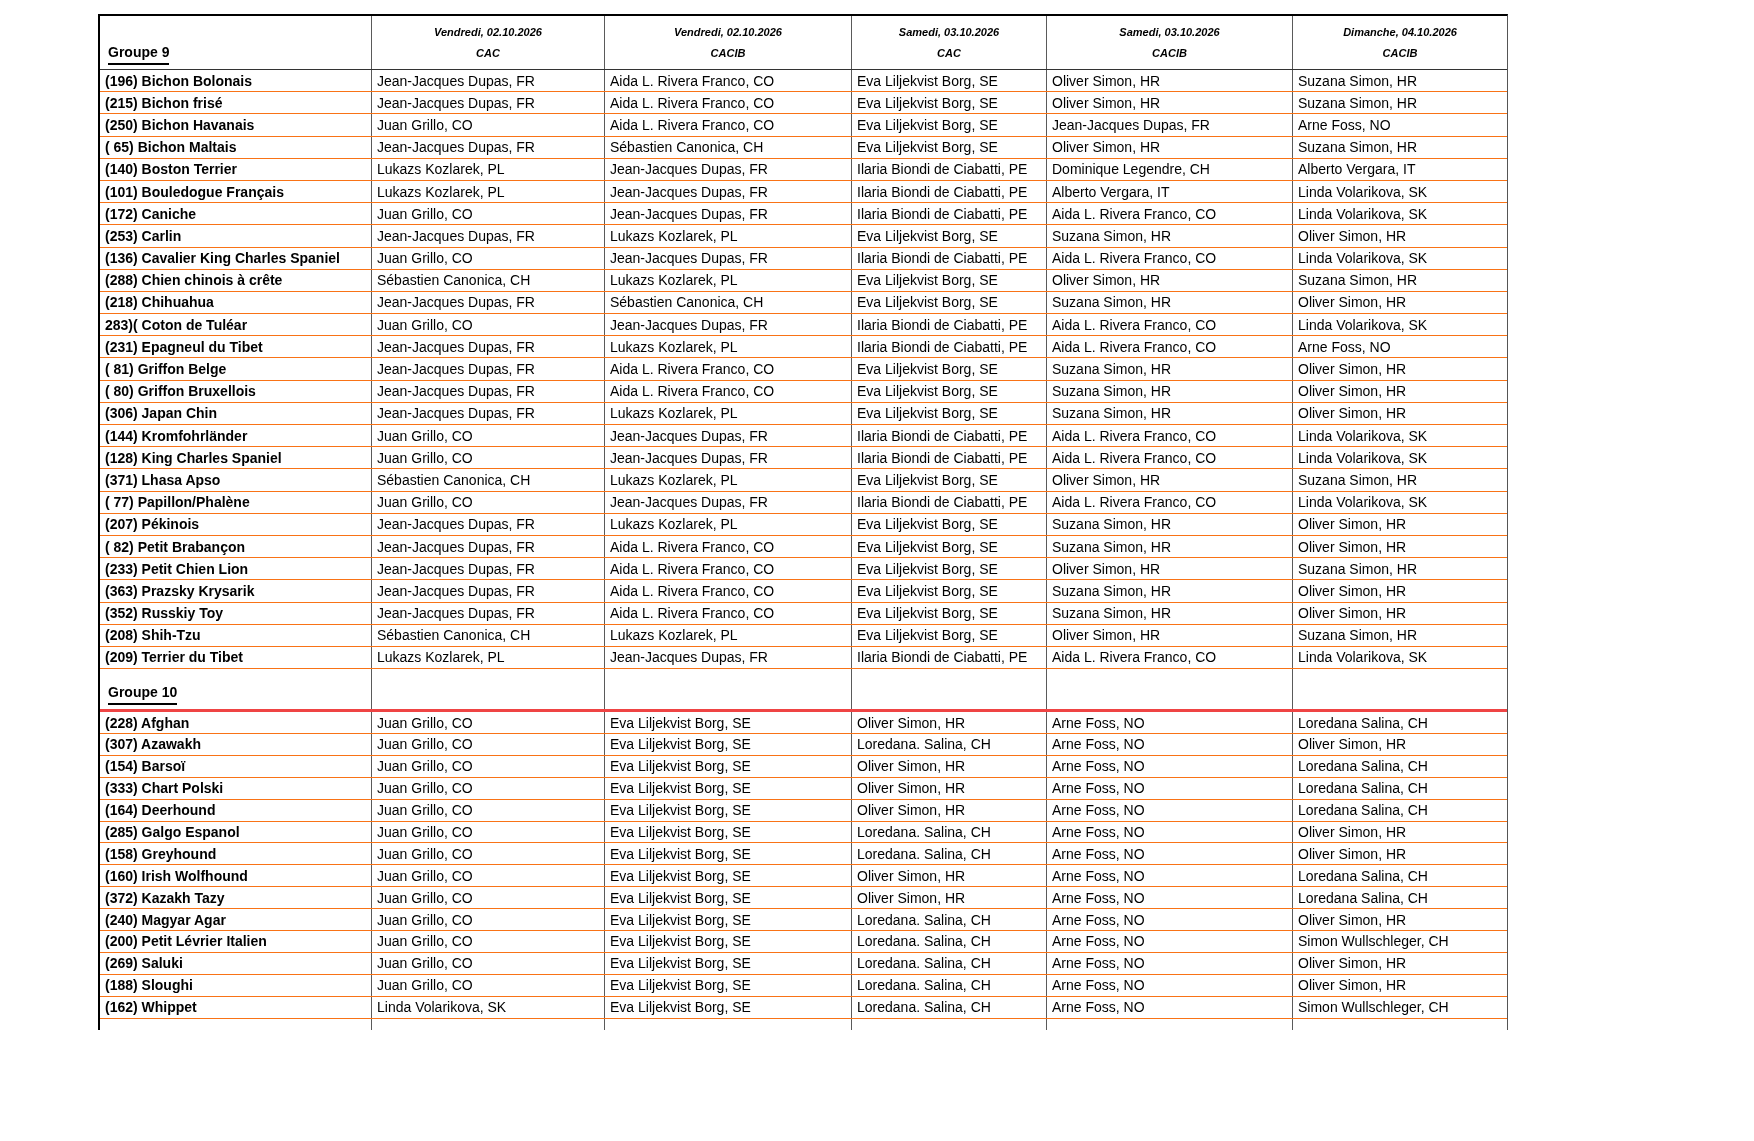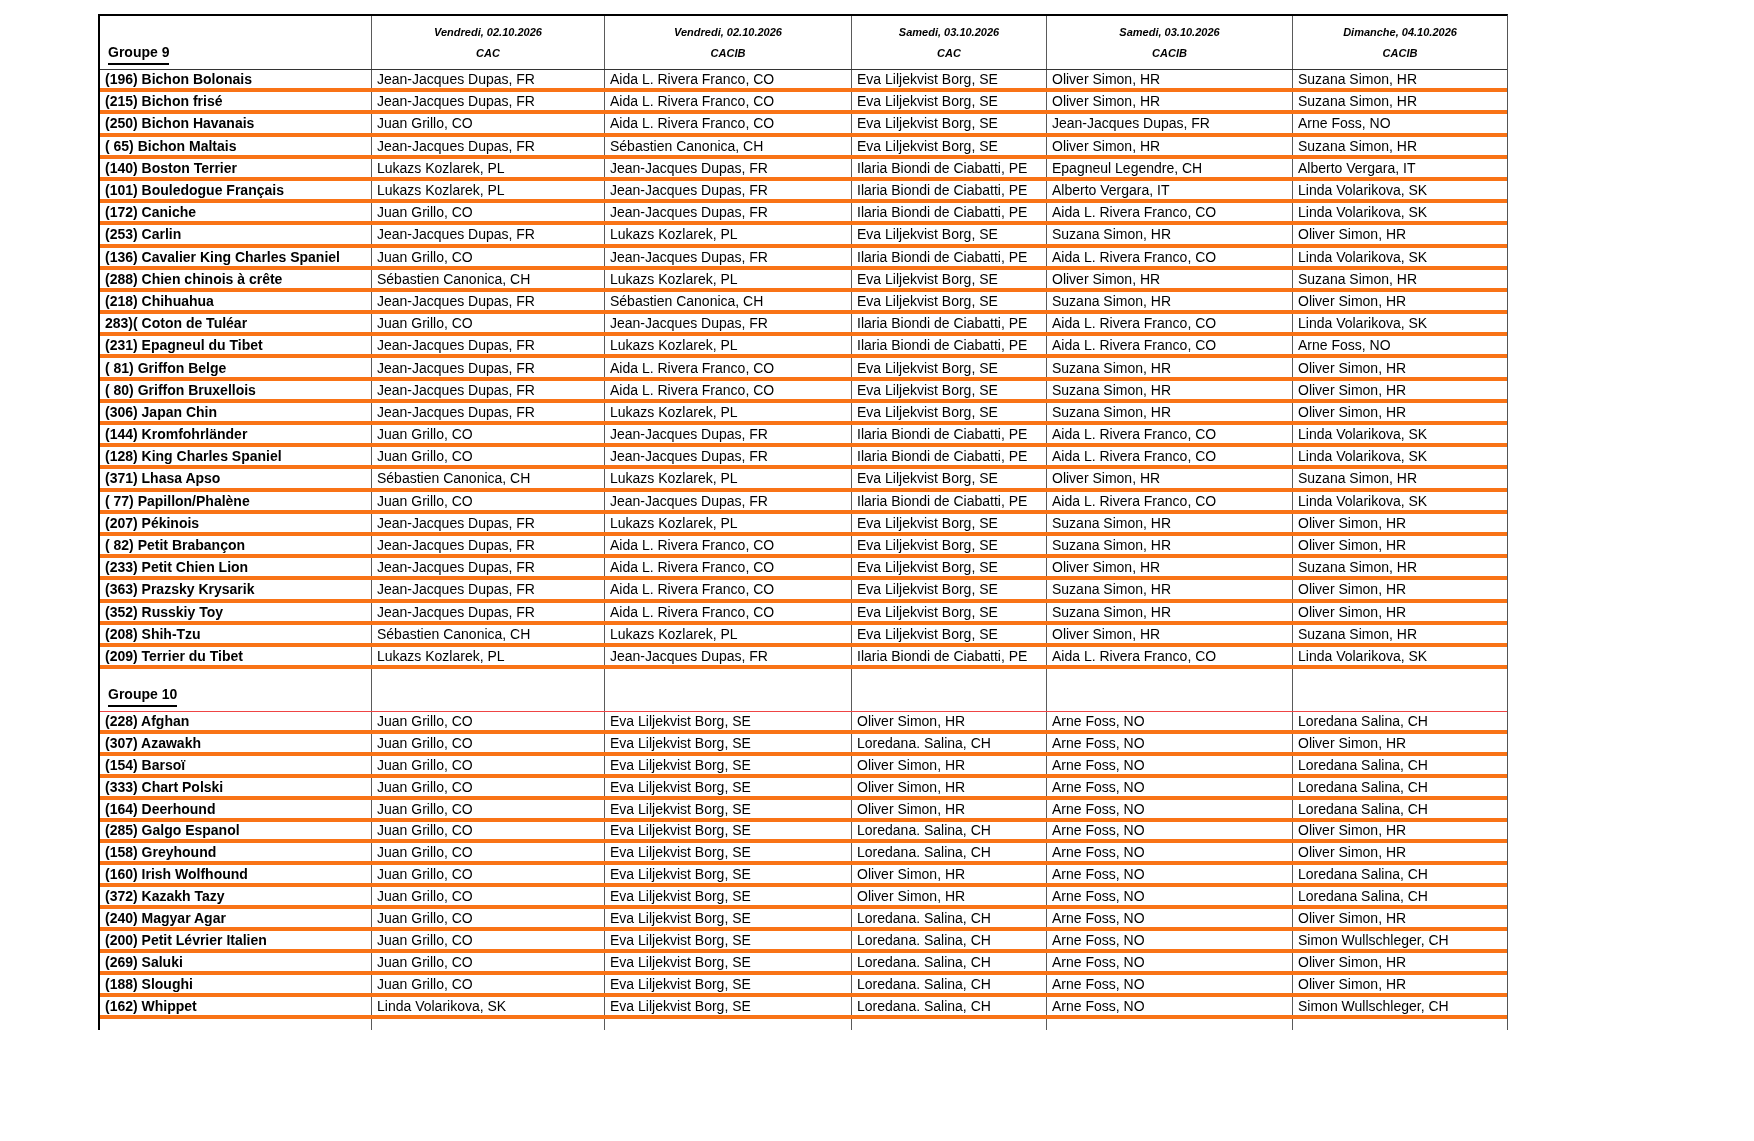--- a/index.html
+++ b/index.html
@@ -58,37 +58,37 @@
     bottom: 4px;
     font-weight: bold;
     font-size: 14px;
     border-bottom: 2px solid #000;
     padding-bottom: 1px;
     line-height: 20px;
   }
 
   
   .data-row {
-    border-bottom: 4px solid #f97316;
+    border-bottom: 1px solid #f97316;
   }
   .g9 .data-row { height: 22.2px; }
   .g10 .data-row { height: 21.9px; }
   .data-row .cell {
     padding-left: 5px;
     font-size: 14px;
     display: flex;
     align-items: center;
   }
   .breed-cell { font-weight: bold; }
   .judge-cell { font-weight: normal; }
 
   
   .divider {
     height: 43px;
-    border-bottom: 1px solid #ef4444;
+    border-bottom: 3px solid #ef4444;
   }
   .divider .cell { position: relative; }
 
   
   .partial {
     height: 11px;
     border-bottom: none;
   }
 </style>
 </head>
@@ -153,21 +153,21 @@
         <div class="cell judge-cell">Sébastien Canonica, CH</div>
         <div class="cell judge-cell">Eva Liljekvist Borg, SE</div>
         <div class="cell judge-cell">Oliver Simon, HR</div>
         <div class="cell judge-cell">Suzana Simon, HR</div>
       </div>
       <div class="row data-row">
         <div class="cell breed-cell">(140) Boston Terrier</div>
         <div class="cell judge-cell">Lukazs Kozlarek, PL</div>
         <div class="cell judge-cell">Jean-Jacques Dupas, FR</div>
         <div class="cell judge-cell">Ilaria Biondi de Ciabatti, PE</div>
-        <div class="cell judge-cell">Epagneul Legendre, CH</div>
+        <div class="cell judge-cell">Dominique Legendre, CH</div>
         <div class="cell judge-cell">Alberto Vergara, IT</div>
       </div>
       <div class="row data-row">
         <div class="cell breed-cell">(101) Bouledogue Français</div>
         <div class="cell judge-cell">Lukazs Kozlarek, PL</div>
         <div class="cell judge-cell">Jean-Jacques Dupas, FR</div>
         <div class="cell judge-cell">Ilaria Biondi de Ciabatti, PE</div>
         <div class="cell judge-cell">Alberto Vergara, IT</div>
         <div class="cell judge-cell">Linda Volarikova, SK</div>
       </div>

